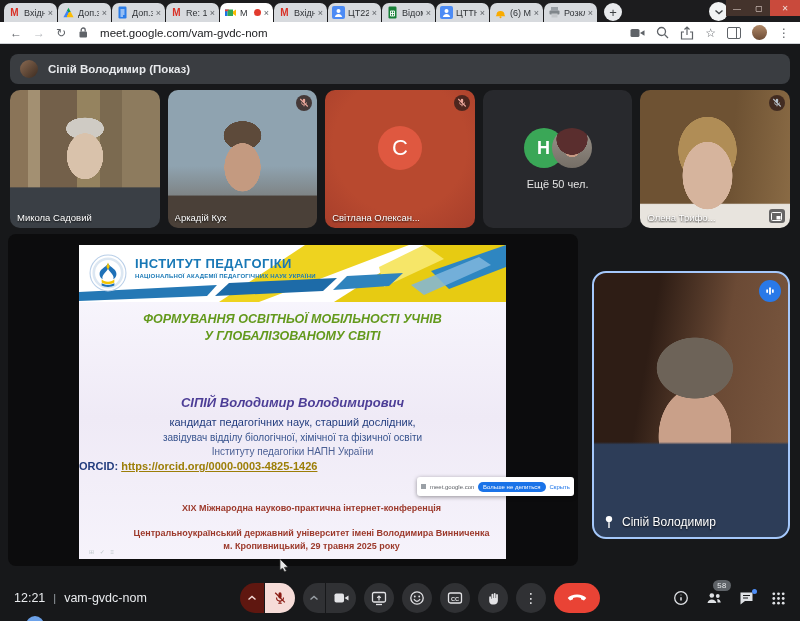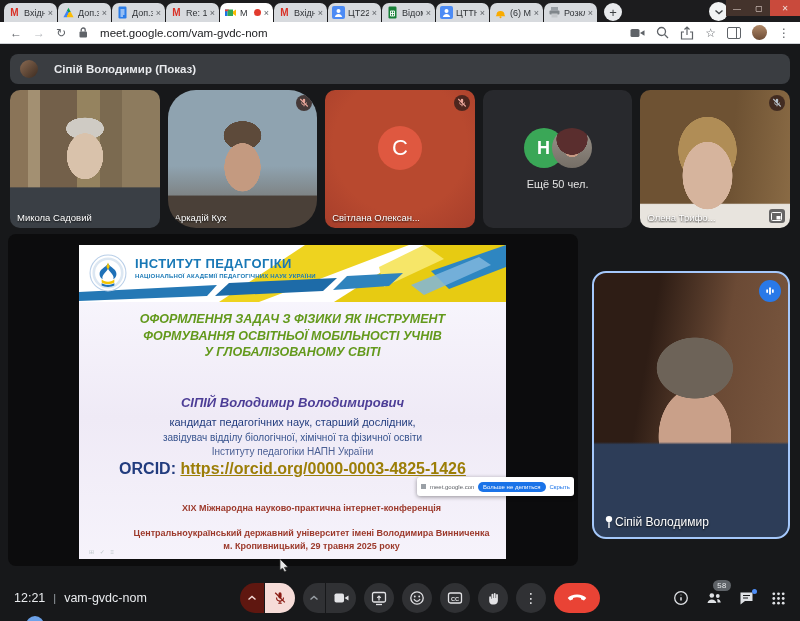--- a/index.html
+++ b/index.html
@@ -34,38 +34,38 @@
   .url { font-size:11.5px; color:#202124; flex:1; white-space:nowrap; }
   .addr-right { display:flex; align-items:center; gap:11px; }
   .chrome-avatar { width:15px; height:15px; border-radius:50%; background:linear-gradient(#b08968,#6d4c36); }
 
   
   .meet { position:absolute; top:44px; left:0; width:800px; height:577px; background:#17181a; }
 
   .banner { position:absolute; top:10px; left:10px; right:10px; height:30px; background:#3a3d41; border-radius:8px;
             display:flex; align-items:center; gap:10px; padding:0 10px; }
   .banner-avatar { width:18px; height:18px; border-radius:50%; background:linear-gradient(135deg,#8a6a52,#3c2b20); }
-  .banner-name { color:#e8eaed; font-size:11.5px; font-weight:bold;margin-left:6px; }
+  .banner-name { color:#e8eaed; font-size:11.5px; font-weight:bold; }
 
   .tiles { position:absolute; top:46px; left:10px; right:10px; height:138px; display:flex; gap:8px; }
   .tile { flex:1; position:relative; border-radius:10px; overflow:hidden; background:#242527; }
   .tlabel { position:absolute; left:7px; bottom:5px; color:#fff; font-size:9.5px; text-shadow:0 1px 2px rgba(0,0,0,.85);
             white-space:nowrap; max-width:92%; overflow:hidden; }
   .mute { position:absolute; top:5px; right:5px; width:16px; height:16px; border-radius:50%;
           background:rgba(50,30,26,.8); display:flex; align-items:center; justify-content:center; }
   .tile-v1 { background:
       linear-gradient(to bottom, rgba(0,0,0,0) 70%, #3a3f45 71%),
       radial-gradient(ellipse 30px 38px at 50% 48%, #d9c2ab 0 60%, rgba(0,0,0,0) 61%),
       radial-gradient(ellipse 34px 20px at 50% 28%, #cfcbc4 0 55%, rgba(0,0,0,0) 56%),
       linear-gradient(90deg,#8a7458 0 12%,#a39072 12% 20%,#73604a 20% 45%,#95835f 45% 60%,#7b6a50 60% 75%,#8d7b5e 75%); }
   .tile-v2 { background:
       linear-gradient(to bottom, rgba(0,0,0,0) 76%, #4a4038 77%),
       radial-gradient(ellipse 30px 40px at 50% 56%, #c49a80 0 60%, rgba(0,0,0,0) 61%),
       radial-gradient(ellipse 34px 26px at 50% 33%, #5d4a3a 0 55%, rgba(0,0,0,0) 56%),
-      linear-gradient(180deg,#8fa3b0 0 55%,#6c6257 100%); border-radius: 28px; }
+      linear-gradient(180deg,#8fa3b0 0 55%,#6c6257 100%); }
   .tile-letter { background:radial-gradient(circle at 50% 40%, #b8492f 0 60%, #a63e2b 100%); }
   .circ { border-radius:50%; }
   .letter-avatar { position:absolute; left:50%; top:42%; transform:translate(-50%,-50%); width:44px; height:44px;
                    background:#df5840; color:#fff; font-size:22px; display:flex; align-items:center; justify-content:center; }
   .tile-photo4 { background:radial-gradient(circle at 55% 45%, #7c5a49 0 40%, #55392e 100%); }
   .photo-avatar { position:absolute; left:50%; top:42%; transform:translate(-50%,-50%); width:46px; height:46px; }
   .pa-woman { background:
       radial-gradient(circle at 50% 26%, #42282a 0 42%, rgba(0,0,0,0) 43%),
       radial-gradient(circle at 50% 52%, #c59a82 0 26%, rgba(0,0,0,0) 27%),
       linear-gradient(#948b80,#6e675e); }
@@ -101,37 +101,37 @@
   .org { position:absolute; left:56px; top:11px; z-index:2; }
   .org-name { color:#1878b6; font-size:13px; font-weight:bold; letter-spacing:.4px; }
   .org-sub { color:#1878b6; font-size:6px; font-weight:bold; margin-top:2px; letter-spacing:.2px; }
   .slide-title { position:absolute; left:0; top:66px; width:100%; text-align:center;
                  color:#63991c; font-size:12.5px; font-weight:bold; font-style:italic; line-height:1.32; }
   .author-name { position:absolute; left:0; top:150px; width:100%; text-align:center;
                  color:#4c3d96; font-size:13px; font-weight:bold; font-style:italic; }
   .author-degree { position:absolute; left:0; top:171px; width:100%; text-align:center; color:#223c7e; font-size:11px; }
   .author-pos { position:absolute; left:0; top:187px; width:100%; text-align:center; color:#37538e; font-size:10px; }
   .author-inst { position:absolute; left:0; top:201px; width:100%; text-align:center; color:#4a5f94; font-size:10px; }
-  .orcid { position:absolute; left:0; top:215px; width:100%; text-align:center; font-size:16px; font-weight:bold; color:#223c7e; }
+  .orcid { position:absolute; left:0; top:215px; width:100%; text-align:left; font-size:11px; font-weight:bold; color:#223c7e; }
   .orcid a { color:#9c7e07; text-decoration:underline; }
   .conf { position:absolute; left:0; width:100%; text-align:center; color:#9c392b; font-size:9px; font-weight:bold; padding:0 6px;margin-left:19px; }
   .conf1 { top:258px; } .conf2 { top:270px; font-style:italic; } .conf3 { top:283px; } .conf4 { top:296px; }
   .slide-wm { position:absolute; left:10px; bottom:4px; font-size:6px; color:#9aa; opacity:.6; letter-spacing:2px; }
   .cursor { position:absolute; left:271px; top:324px; z-index:5; }
 
   
   .speaker { position:absolute; left:592px; top:227px; width:198px; height:268px; border:2px solid #a5c8fb; border-radius:14px;
              overflow:hidden; background:
       radial-gradient(ellipse 70px 56px at 52% 36%, #6d6358 0 54%, rgba(0,0,0,0) 55%),
       linear-gradient(to bottom, rgba(0,0,0,0) 64%, #2d3d58 65%),
       radial-gradient(ellipse 60px 80px at 52% 62%, #c9a089 0 60%, rgba(0,0,0,0) 61%),
       linear-gradient(100deg,#2e1d15 0 28%,#6b4a35 60%,#7d5a41 100%); }
   .speak-ind { position:absolute; top:7px; right:7px; width:22px; height:22px; border-radius:50%; background:#2979e8;
                display:flex; align-items:center; justify-content:center; }
-  .speaker-label { position:absolute; left:9px; bottom:8px; display:flex; align-items:center; 
+  .speaker-label { position:absolute; left:9px; bottom:8px; display:flex; align-items:center; gap:7px;
                    color:#fff; font-size:12px; text-shadow:0 1px 2px rgba(0,0,0,.8); }
 
   
   .notice { position:absolute; left:417px; top:433px; width:157px; height:19px; background:#fff; border-radius:3px;
             box-shadow:0 1px 4px rgba(0,0,0,.4); display:flex; align-items:center; gap:4px; padding:0 4px; z-index:6; }
   .notice-fav { width:5px; height:5px; background:#9aa0a6; flex:none; }
   .notice-text { font-size:6px; color:#5f6368; white-space:nowrap; overflow:hidden; flex:1; }
   .notice-btn { background:#1a73e8; color:#fff; font-size:6px; border-radius:8px; padding:2px 5px; white-space:nowrap; flex:none; }
   .notice-link { color:#1a73e8; font-size:6px; white-space:nowrap; flex:none; }
 
@@ -396,21 +396,20 @@
             <path d="M12 24c2 3 10 3 12 0v3c-3 2-9 2-12 0z" fill="#f4c400"></path>
             <path d="M12 27.5c2 2.2 10 2.2 12 0v2.3c-3 1.8-9 1.8-12 0z" fill="#1f71b8"></path>
           </svg>
           <div class="org">
             <div class="org-name">ІНСТИТУТ ПЕДАГОГІКИ</div>
             <div class="org-sub">НАЦІОНАЛЬНОЇ АКАДЕМІЇ ПЕДАГОГІЧНИХ НАУК УКРАЇНИ</div>
           </div>
         </div>
 
         <div class="slide-title">
-          <div>ОФОРМЛЕННЯ ЗАДАЧ З ФІЗИКИ ЯК ІНСТРУМЕНТ</div>
           <div>ФОРМУВАННЯ ОСВІТНЬОЇ МОБІЛЬНОСТІ УЧНІВ</div>
           <div>У ГЛОБАЛІЗОВАНОМУ СВІТІ</div>
         </div>
 
         <div class="author-name">СІПІЙ Володимир Володимирович</div>
         <div class="author-degree">кандидат педагогічних наук, старший дослідник,</div>
         <div class="author-pos">завідувач відділу біологічної, хімічної та фізичної освіти</div>
         <div class="author-inst">Інституту педагогіки НАПН України</div>
         <div class="orcid">
           <span>ORCID:</span>

